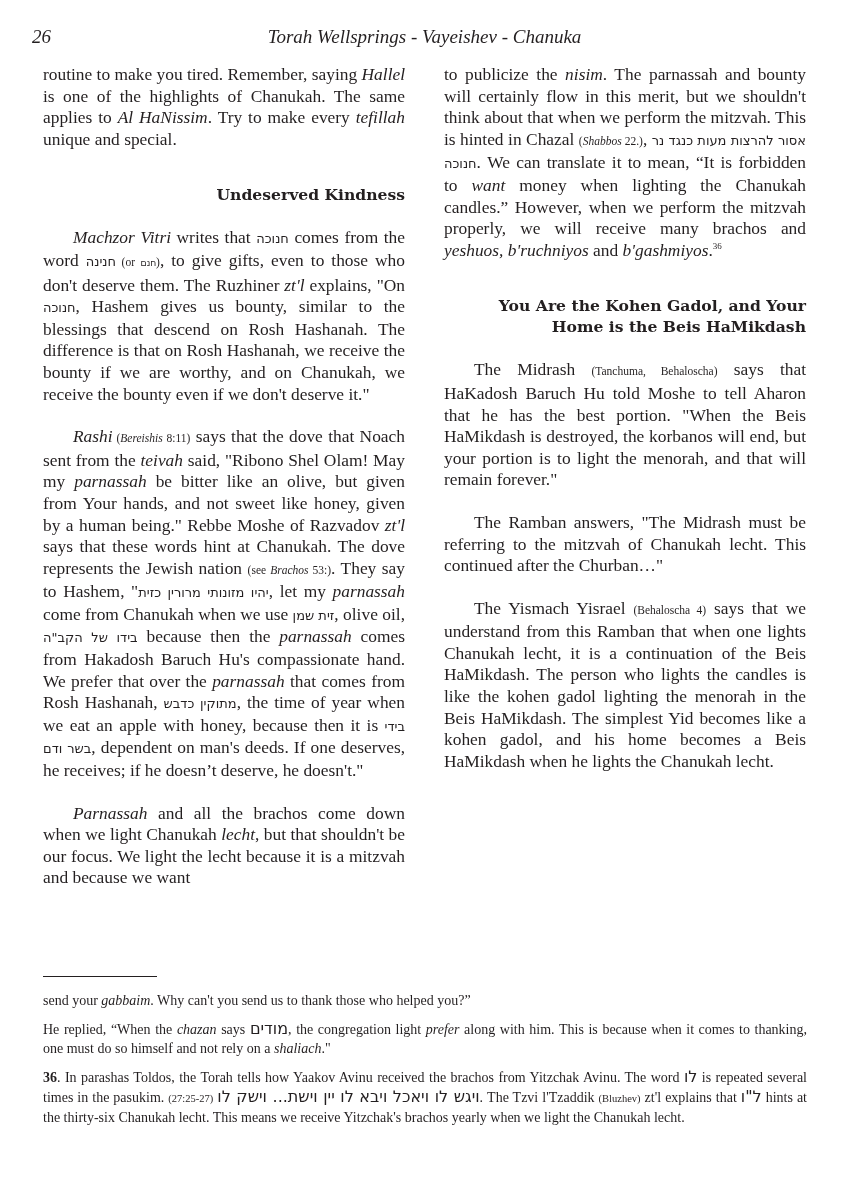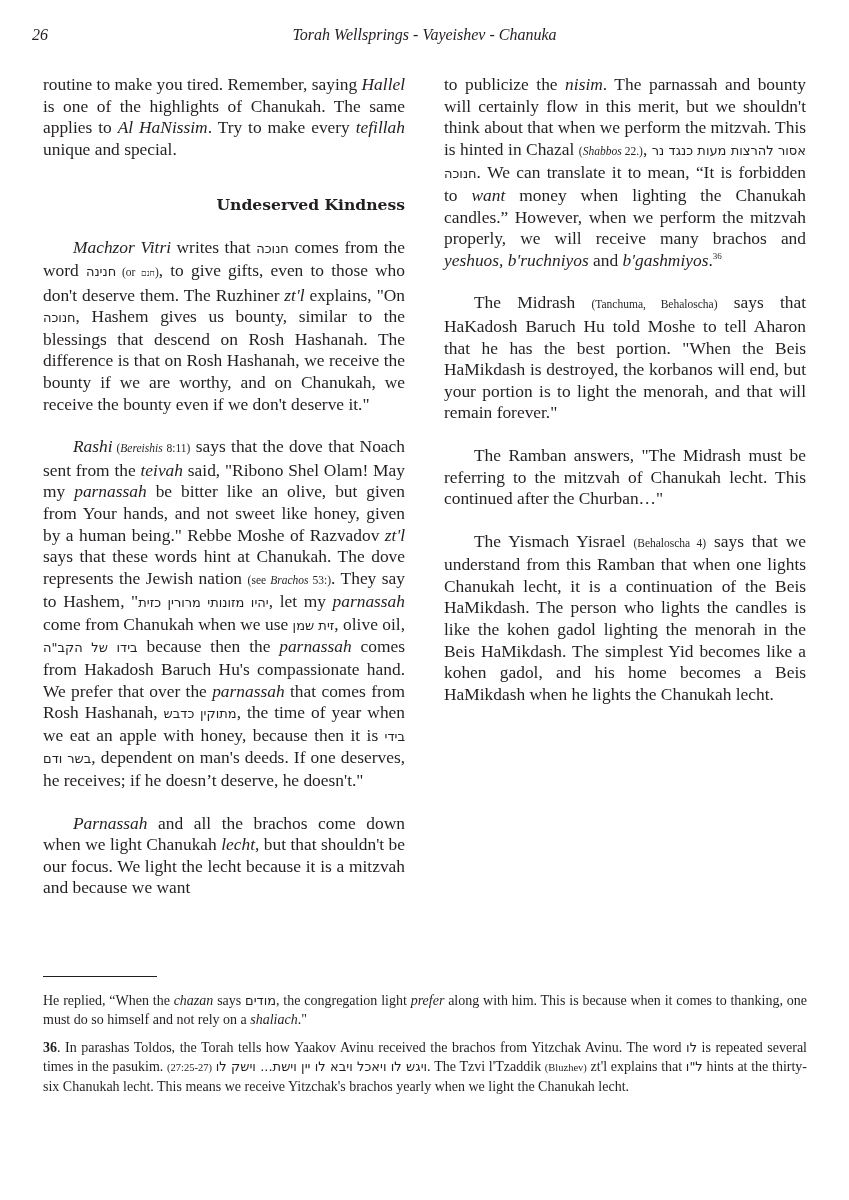--- a/index.html
+++ b/index.html
@@ -3,55 +3,55 @@
 <meta charset="utf-8">
 <style>
   html, body { margin: 0; padding: 0; background: #ffffff; }
   body {
     width: 849px; height: 1200px; position: relative; overflow: hidden;
     font-family: "Liberation Serif", "DejaVu Serif", serif;
     color: #231f20;
   }
   .header {
     position: absolute; top: 26px; left: 30px; right: 30px; height: 24px;
-    font-style: italic; font-size: 16px;
+    font-style: italic; font-size: 19px;
   }
   .page-num { position: absolute; left: 2px; top: 0; }
   .running-title { position: absolute; left: 0; right: 0; text-align: center; top: 0; }
 
   .col {
-    position: absolute; top: 74px; width: 362px;
+    position: absolute; top: 64px; width: 362px;
     font-size: 17.4px; line-height: 21.6px; text-align: justify;
   }
   .col-left { left: 43px; }
   .col-right { left: 444px; }
   .col p { margin: 0 0 21px 0; }
   .col p.indent { text-indent: 30px; }
   .col p.noindent { text-indent: 0; }
   .col h2 {
     font-family: "DejaVu Serif", serif; font-weight: bold; font-size: 15.6px;
     text-align: right; margin: 0 0 22px 0; line-height: 21px;
   }
   .small { font-size: 11.5px; }
   .heb { font-family: "DejaVu Sans", sans-serif; font-size: 13px; }
-  .heb-small { font-family: Liberation Serif, serif; font-size: 9px; }
+  .heb-small { font-family: Liberation Sans, sans-serif; font-size: 9px; }
   sup { font-size: 9px; line-height: 0; }
   i { font-style: italic; }
 
   .rule {
     position: absolute; left: 43px; top: 976px; width: 114px; height: 0;
     border-top: 1.3px solid #231f20;
   }
   .footnotes {
     position: absolute; left: 43px; top: 991px; width: 764px;
     font-size: 14px; line-height: 19px; text-align: justify;
   }
   .footnotes p { margin: 0 0 9px 0; }
   .footnotes .fn-small { font-size: 10.5px; margin-top: 44px; }
-  .footnotes .heb { font-size: 13px; }
+  .footnotes .heb { font-size: 16px; }
 </style>
 </head>
 <body>
 
 <div class="header">
   <span class="page-num">26</span>
   <span class="running-title">Torah Wellsprings - Vayeishev - Chanuka</span>
 </div>
 
 <div class="col col-left">
@@ -62,27 +62,29 @@
   <p class="indent"><i>Machzor Vitri</i><span> writes that </span><span class="heb" dir="rtl">חנוכה</span><span> comes from the word </span><span class="heb" dir="rtl">חנינה</span><span class="small"> (or </span><span class="heb-small" dir="rtl">חנם</span><span class="small">)</span><span>, to give gifts, even to those who don't deserve them. The Ruzhiner </span><i>zt'l</i><span> explains, "On </span><span class="heb" dir="rtl">חנוכה</span><span>, Hashem gives us bounty, similar to the blessings that descend on Rosh Hashanah. The difference is that on Rosh Hashanah, we receive the bounty if we are worthy, and on Chanukah, we receive the bounty even if we don't deserve it."</span></p>
 
   <p class="indent"><i>Rashi</i><span class="small"> (</span><i class="small">Bereishis</i><span class="small"> 8:11)</span><span> says that the dove that Noach sent from the </span><i>teivah</i><span> said, "Ribono Shel Olam! May my </span><i>parnassah</i><span> be bitter like an olive, but given from Your hands, and not sweet like honey, given by a human being." Rebbe Moshe of Razvadov </span><i>zt'l</i><span> says that these words hint at Chanukah. The dove represents the Jewish nation </span><span class="small">(see </span><i class="small">Brachos</i><span class="small"> 53:)</span><span>. They say to Hashem, "</span><span class="heb" dir="rtl">יהיו מזונותי מרורין כזית</span><span>, let my </span><i>parnassah</i><span> come from Chanukah when we use </span><span class="heb" dir="rtl">זית שמן</span><span>, olive oil, </span><span class="heb" dir="rtl">בידו של הקב"ה</span><span> because then the </span><i>parnassah</i><span> comes from Hakadosh Baruch Hu's compassionate hand. We prefer that over the </span><i>parnassah</i><span> that comes from Rosh Hashanah, </span><span class="heb" dir="rtl">מתוקין כדבש</span><span>, the time of year when we eat an apple with honey, because then it is </span><span class="heb" dir="rtl">בידי בשר ודם</span><span>, dependent on man's deeds. If one deserves, he receives; if he doesn’t deserve, he doesn't."</span></p>
 
   <p class="indent"><i>Parnassah</i><span> and all the brachos come down when we light Chanukah </span><i>lecht</i><span>, but that shouldn't be our focus. We light the lecht because it is a mitzvah and because we want</span></p>
 </div>
 
 <div class="col col-right">
   <p class="noindent"><span>to publicize the </span><i>nisim</i><span>. The parnassah and bounty will certainly flow in this merit, but we shouldn't think about that when we perform the mitzvah. This is hinted in Chazal </span><span class="small">(</span><i class="small">Shabbos</i><span class="small"> 22.)</span><span>, </span><span class="heb" dir="rtl">אסור להרצות מעות כנגד נר חנוכה</span><span>. We can translate it to mean, “It is forbidden to </span><i>want</i><span> money when lighting the Chanukah candles.” However, when we perform the mitzvah properly, we will receive many brachos and </span><i>yeshuos, b'ruchniyos</i><span> and </span><i>b'gashmiyos</i><span>.</span><sup>36</sup></p>
 
+  <h2 style="margin-top:34px;">You Are the Kohen Gadol, and Your Home is the Beis HaMikdash</h2>
 
   <p class="indent"><span>The Midrash </span><span class="small">(Tanchuma, Behaloscha)</span><span> says that HaKadosh Baruch Hu told Moshe to tell Aharon that he has the best portion. "When the Beis HaMikdash is destroyed, the korbanos will end, but your portion is to light the menorah, and that will remain forever."</span></p>
 
 
   <p class="indent">The Ramban answers, "The Midrash must be referring to the mitzvah of Chanukah lecht. This continued after the Churban…"</p>
 
   <p class="indent"><span>The Yismach Yisrael </span><span class="small">(Behaloscha 4)</span><span> says that we understand from this Ramban that when one lights Chanukah lecht, it is a continuation of the Beis HaMikdash. The person who lights the candles is like the kohen gadol lighting the menorah in the Beis HaMikdash. The simplest Yid becomes like a kohen gadol, and his home becomes a Beis HaMikdash when he lights the Chanukah lecht.</span></p>
 </div>
 
 <div class="rule"></div>
 
 <div class="footnotes">
+  <p><span>send your </span><i>gabbaim</i><span>. Why can't you send us to thank those who helped you?”</span></p>
   <p><span>He replied, “When the </span><i>chazan</i><span> says </span><span class="heb" dir="rtl">מודים</span><span>, the congregation light </span><i>prefer</i><span> along with him. This is because when it comes to thanking, one must do so himself and not rely on a </span><i>shaliach</i><span>."</span></p>
   <p><b>36</b><span>. In parashas Toldos, the Torah tells how Yaakov Avinu received the brachos from Yitzchak Avinu. The word </span><span class="heb" dir="rtl">לו</span><span> is repeated several times in the pasukim. </span><span class="fn-small">(27:25-27)</span><span> </span><span class="heb" dir="rtl">ויגש לו ויאכל ויבא לו יין וישת... וישק לו</span><span>. The Tzvi l'Tzaddik </span><span class="fn-small">(Bluzhev)</span><span> zt'l explains that </span><span class="heb" dir="rtl">ל"ו</span><span> hints at the thirty-six Chanukah lecht. This means we receive Yitzchak's brachos yearly when we light the Chanukah lecht.</span></p>
 </div>
 
 </body></html>

